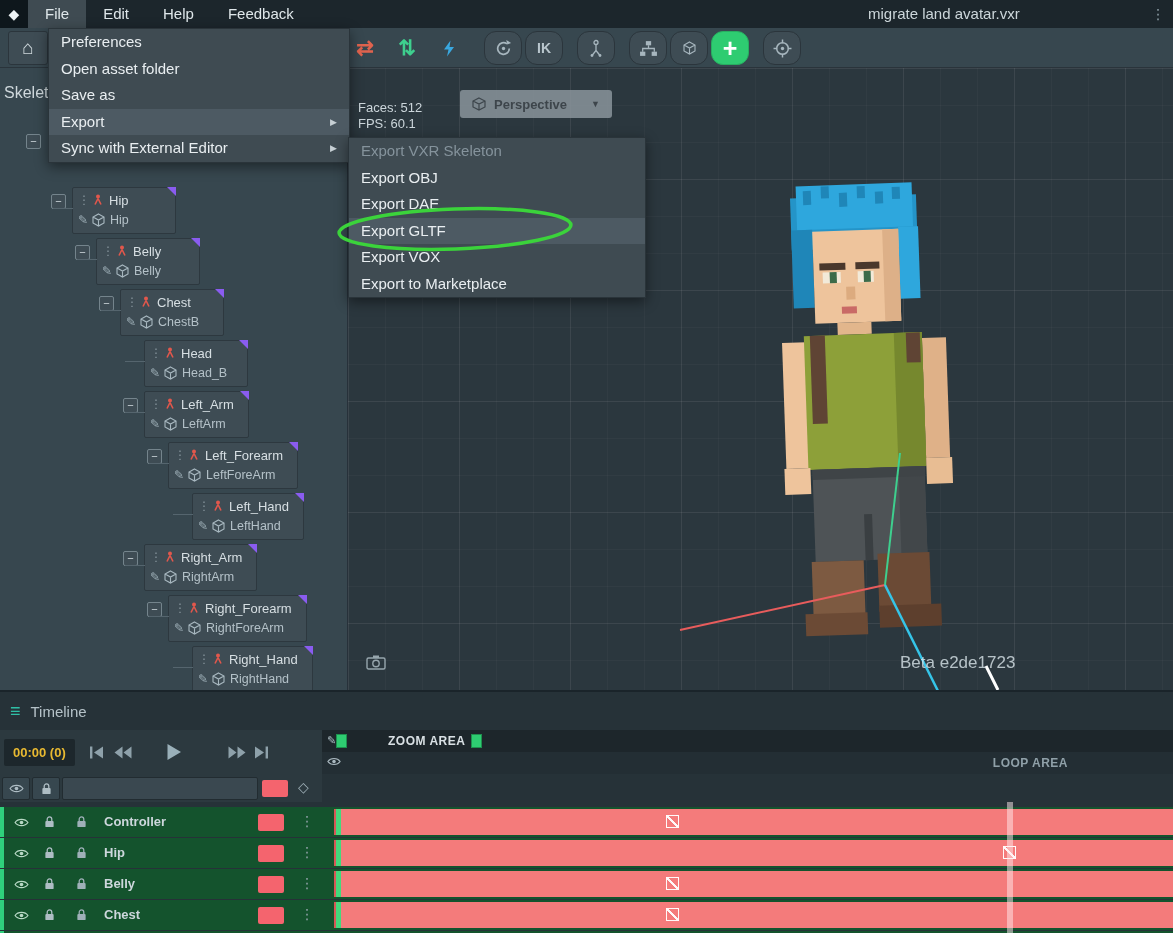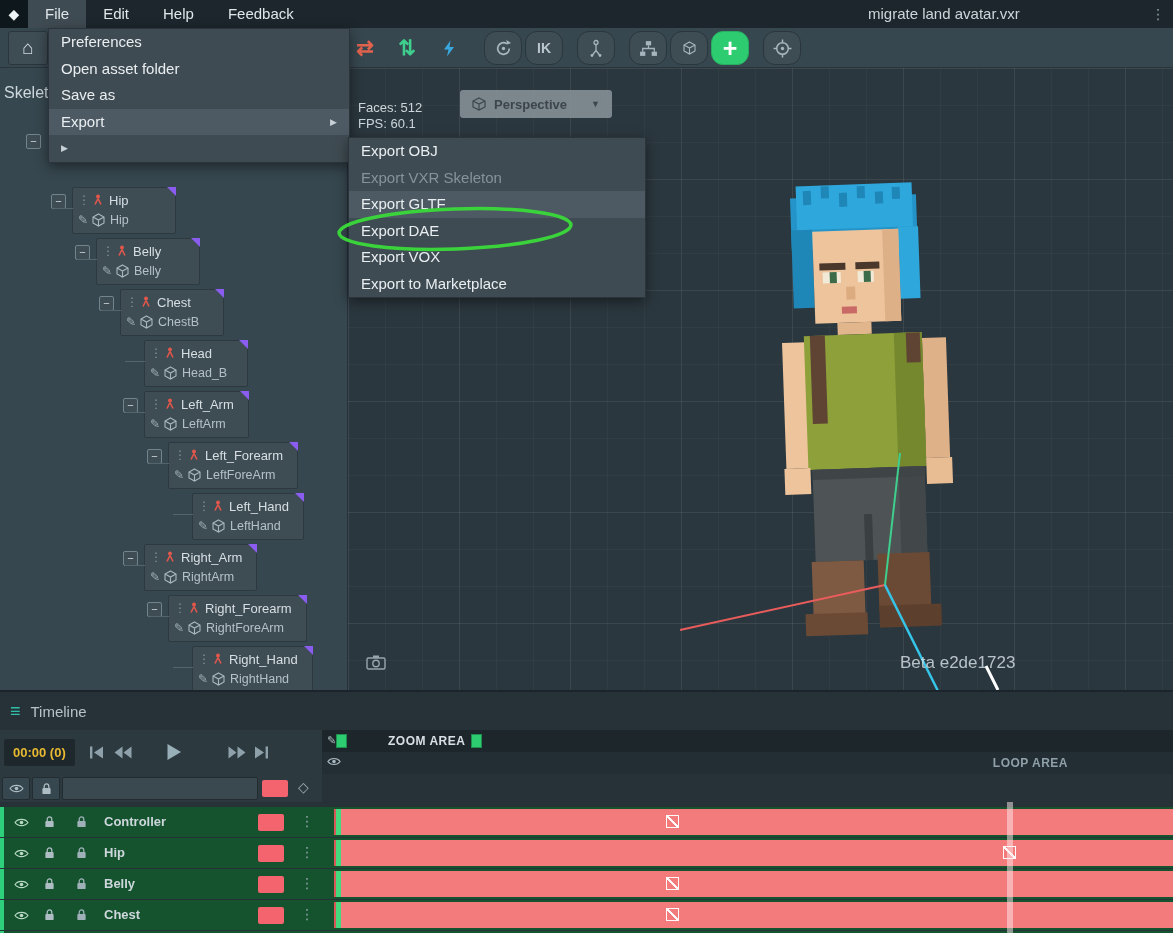--- a/index.html
+++ b/index.html
@@ -696,36 +696,37 @@
         <span>Open asset folder</span>
       </div>
       <div class="menu-row">
         <span>Save as</span>
       </div>
       <div class="menu-row hl">
         <span>Export</span>
         <span class="sub-arr">▶</span>
       </div>
       <div class="menu-row">
+        <span>Sync with External Editor</span>
         <span class="sub-arr">▶</span>
       </div>
     </div>
 
   <div class="dropdown export-menu" id="export-menu">
+      <div class="menu-row disabled">
+        <span>Export VXR Skeleton</span>
+      </div>
       <div class="menu-row">
         <span>Export OBJ</span>
       </div>
-      <div class="menu-row disabled">
-        <span>Export VXR Skeleton</span>
+      <div class="menu-row">
+        <span>Export DAE</span>
       </div>
       <div class="menu-row hl">
         <span>Export GLTF</span>
-      </div>
-      <div class="menu-row">
-        <span>Export DAE</span>
       </div>
       <div class="menu-row">
         <span>Export VOX</span>
       </div>
       <div class="menu-row">
         <span>Export to Marketplace</span>
       </div>
     </div>
 
   <svg class="annotation-svg" width="246" height="56">

